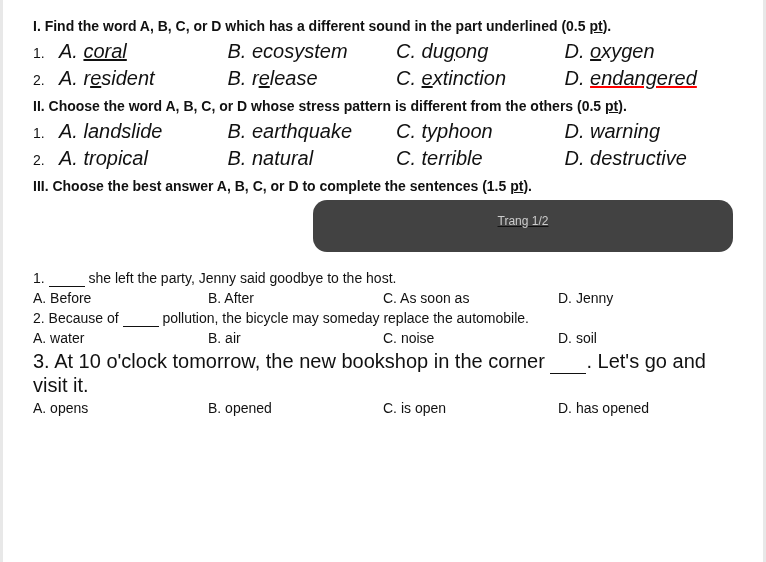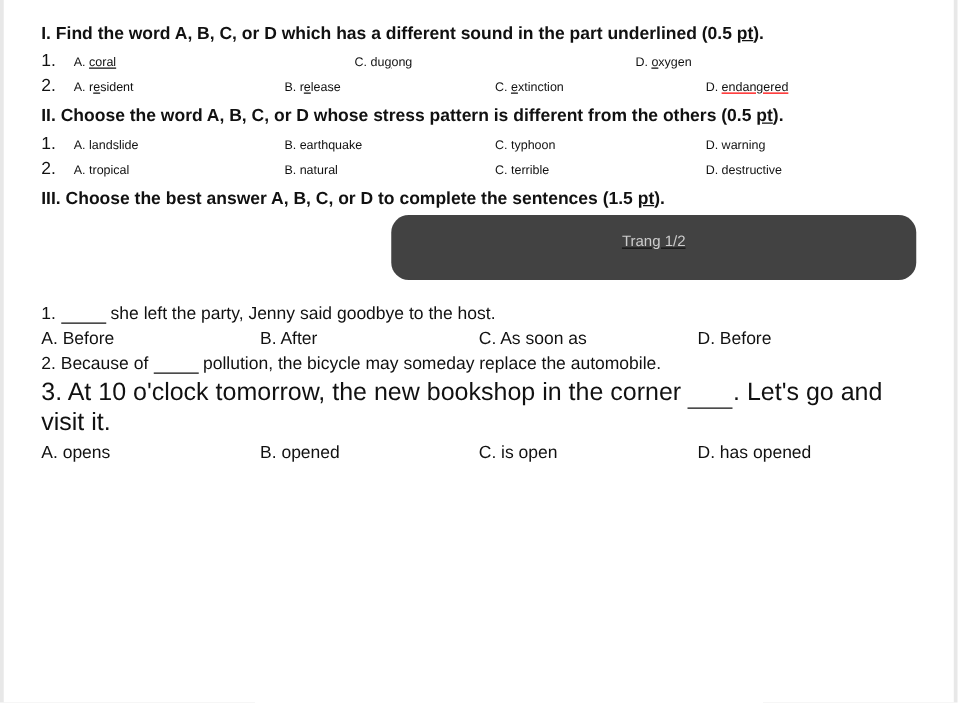--- a/index.html
+++ b/index.html
@@ -36,21 +36,22 @@
       min-width: 26px;
       font-size: 14px;
     }
     .options-row {
       display: flex;
       gap: 0;
       width: 100%;
     }
     .option {
       flex: 1;
-      font-size: 10px;
+      font-size: 20px;
+      font-style: italic;
     }
     .underline {
       text-decoration: underline;
     }
     .underline-red {
       text-decoration: underline;
       text-decoration-color: red;
       color: inherit;
     }
     
@@ -109,20 +110,21 @@
 
   <div>
     <div class="section-title">
       I. Find the word A, B, C, or D which has a different sound in the part underlined (0.5 <span class="pt-underline">pt</span>).
     </div>
 
     <div class="question-row">
       <span class="q-num">1.</span>
       <div class="options-row">
         <span class="option">A. <span class="underline">coral</span></span>
+        <span class="option">B. ecosystem</span>
         <span class="option">C. du<span class="underline">g</span>ong</span>
         <span class="option">D. <span class="underline">o</span>xygen</span>
       </div>
     </div>
 
     <div class="question-row">
       <span class="q-num">2.</span>
       <div class="options-row">
         <span class="option">A. r<span class="underline">e</span>sident</span>
         <span class="option">B. r<span class="underline">e</span>lease</span>
@@ -172,25 +174,31 @@
 
   <div style="margin-top: 18px;">
 
     <div class="question-row" style="margin-bottom:3px;">
       <span style="font-size:14px;">1. <span class="blank-line">&nbsp;&nbsp;&nbsp;&nbsp;</span> she left the party, Jenny said goodbye to the host.</span>
     </div>
     <div class="answer-options-row">
       <span class="answer-option">A. Before</span>
       <span class="answer-option">B. After</span>
       <span class="answer-option">C. As soon as</span>
-      <span class="answer-option">D. Before</span>
+      <span class="answer-option">D. Jenny</span>
     </div>
 
     <div class="question-row" style="margin-bottom:3px; margin-top:4px;">
       <span style="font-size:14px;">2. Because of <span class="blank-line">&nbsp;&nbsp;&nbsp;&nbsp;</span> pollution, the bicycle may someday replace the automobile.</span>
+    </div>
+    <div class="answer-options-row">
+      <span class="answer-option">A. water</span>
+      <span class="answer-option">B. air</span>
+      <span class="answer-option">C. noise</span>
+      <span class="answer-option">D. soil</span>
     </div>
 
     <div class="question-row" style="margin-bottom:3px; margin-top:4px;">
       <span style="font-size:20px;">3. At 10 o'clock tomorrow, the new bookshop in the corner <span class="blank-line">&nbsp;&nbsp;&nbsp;&nbsp;&nbsp;</span>. Let's go and visit it.</span>
     </div>
     <div class="answer-options-row">
       <span class="answer-option">A. opens</span>
       <span class="answer-option">B. opened</span>
       <span class="answer-option">C. is open</span>
       <span class="answer-option">D. has opened</span>

